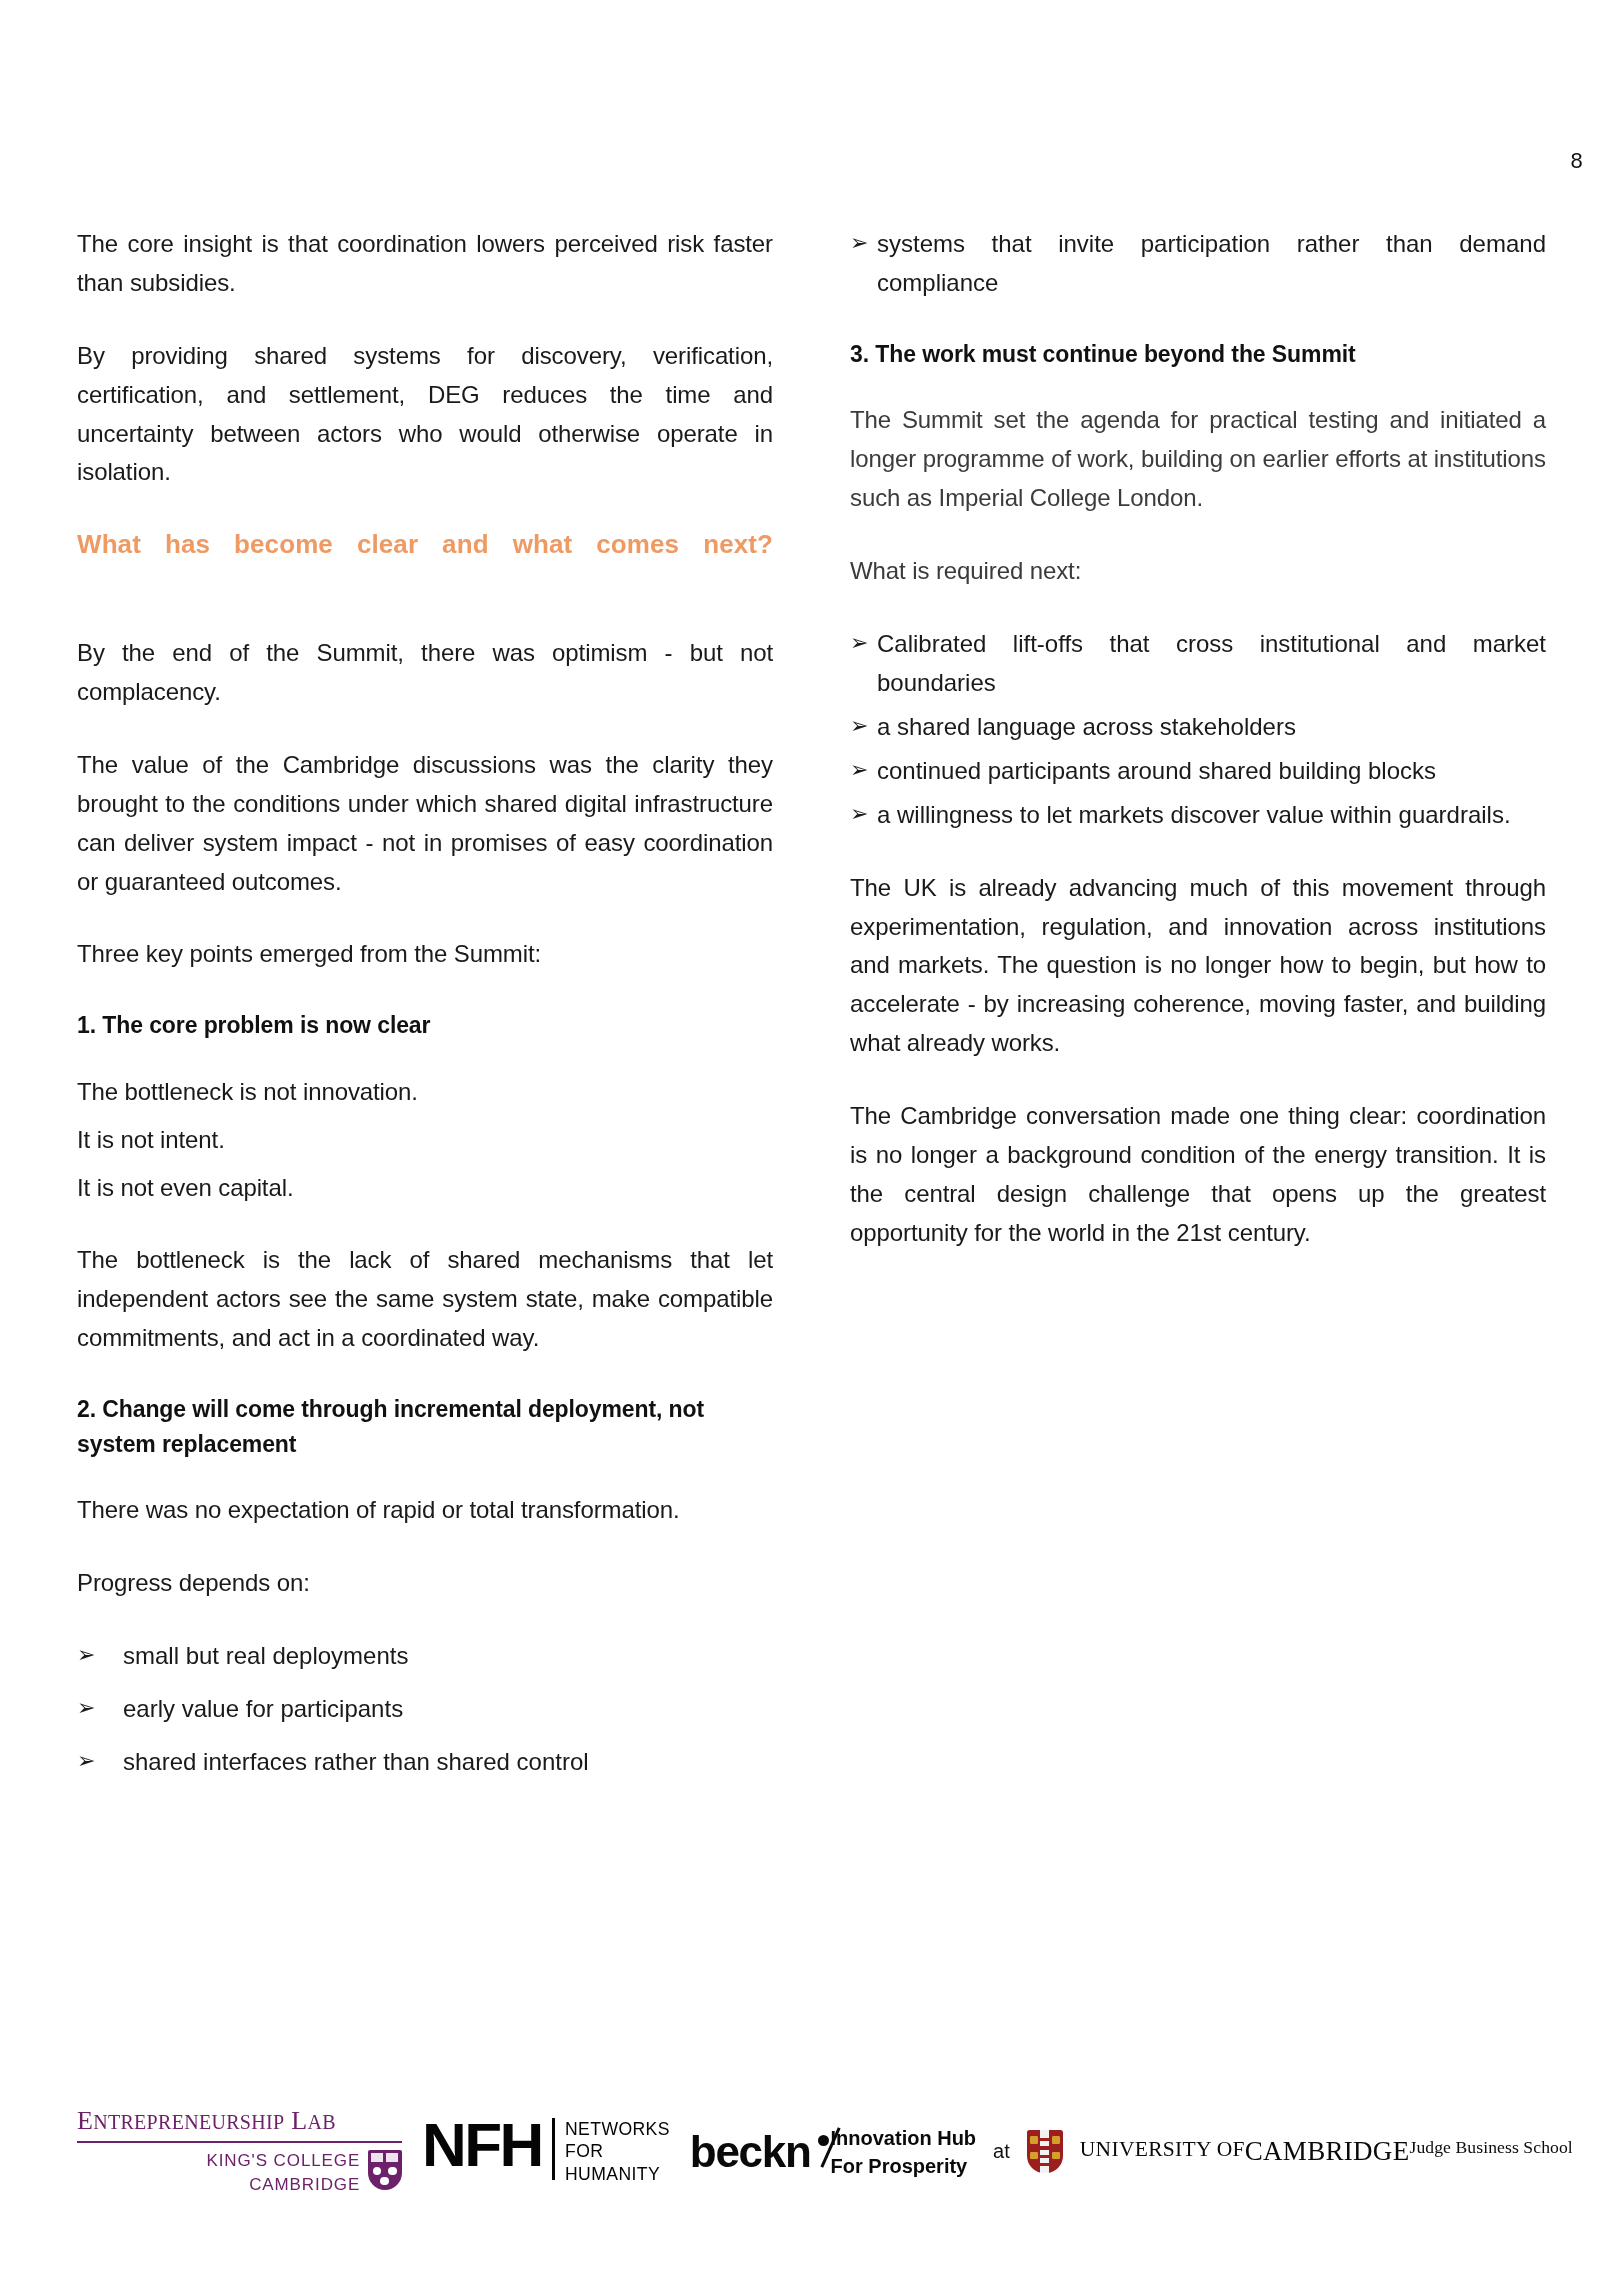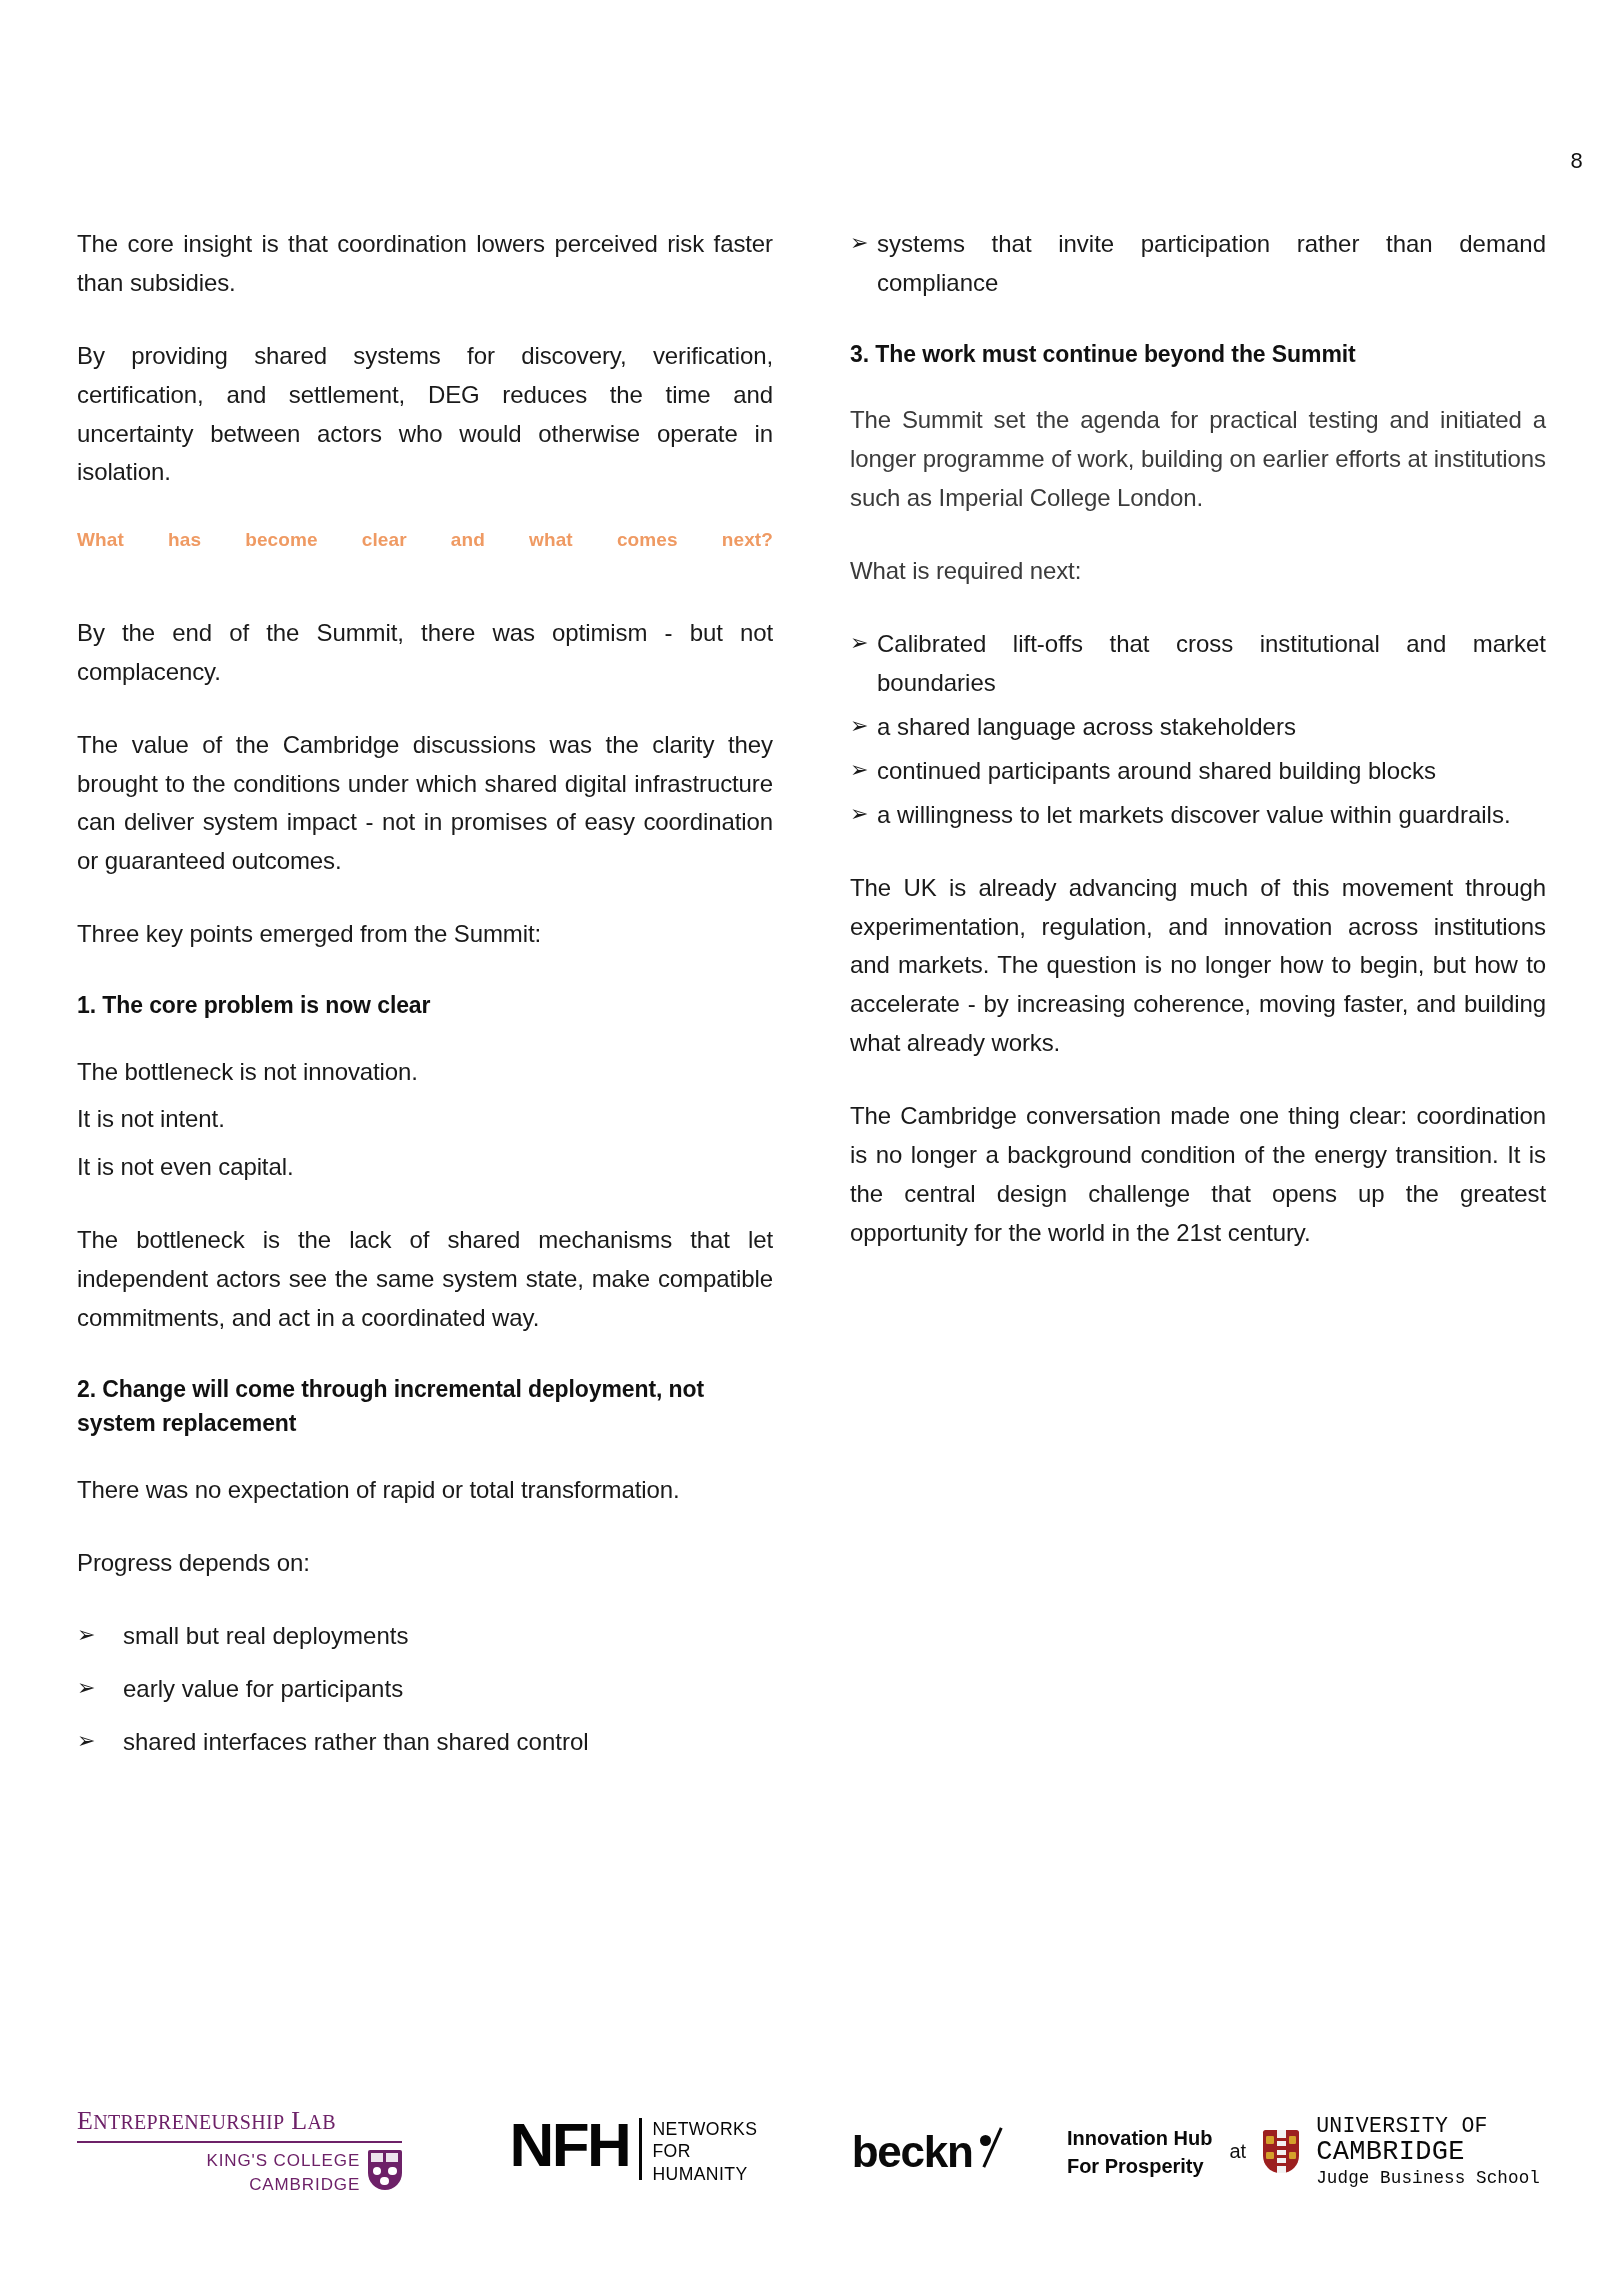--- a/index.html
+++ b/index.html
@@ -69,21 +69,21 @@
   }
   p.body-text.last {
     margin-bottom: 0;
   }
   p.body-text.noalign {
     text-align: left;
   }
 
   h2.accent-heading {
     margin: 11.7px 0 33px 0;
-    font-size: 19px;
+    font-size: 26px;
     line-height: 1.44;
     font-weight: 700;
     color: #ef9a63;
     text-align: justify;
     text-justify: inter-word;
     letter-spacing: 0.1px;
   }
   
   h2.accent-heading::after {
     content: "";
@@ -314,22 +314,22 @@
     width: 7.8px; height: 7.8px;
     background: #d4a02a;
     border-radius: 1.3px;
   }
   .cam-crest .l1 { left: 3.3px;  top: 5.9px; }
   .cam-crest .l2 { left: 25.4px; top: 5.9px; }
   .cam-crest .l3 { left: 3.3px;  top: 21.5px; }
   .cam-crest .l4 { left: 25.4px; top: 21.5px; }
   .cam-words {
     display: flex;
-    flex-direction: column;
-    font-family: Liberation Mono, monospace;
+    flex-direction: row;
+    font-family: Liberation Serif, serif;
     color: #0a0a0a;
     white-space: nowrap;
   }
   .cam-words .l-uni { font-size: 21.5px; letter-spacing: 0.3px; line-height: 1.12; }
   .cam-words .l-cam { font-size: 27px; letter-spacing: 0.3px; line-height: 1.1; }
   .cam-words .l-judge { font-size: 17.6px; letter-spacing: 0.1px; line-height: 1.2; }
 </style>
 </head>
 <body>
 

